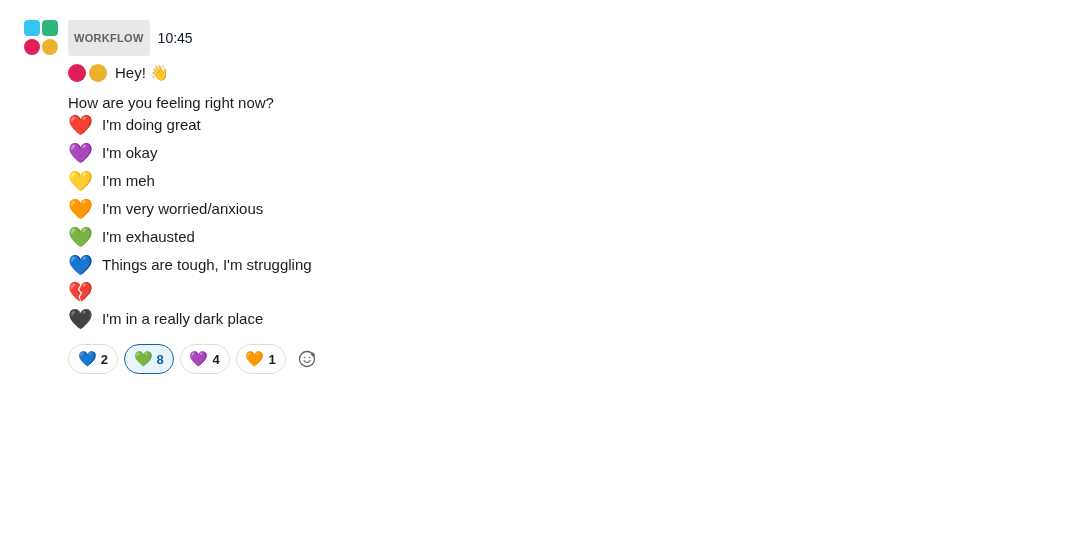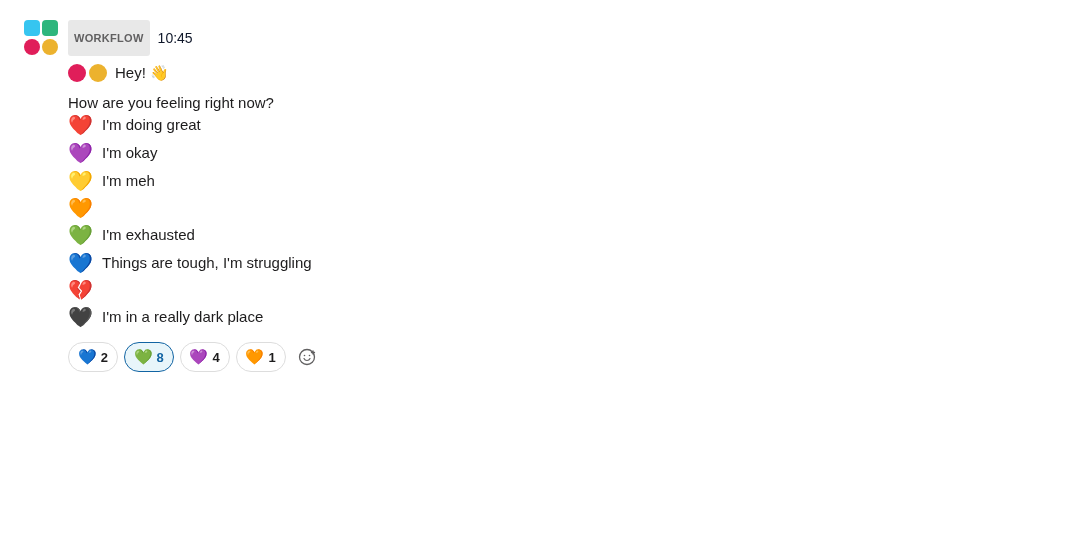--- a/index.html
+++ b/index.html
@@ -212,20 +212,21 @@
         <li class="option-item">
           <span class="emoji">💜</span>
           <span>I'm okay</span>
         </li>
         <li class="option-item">
           <span class="emoji">💛</span>
           <span>I'm meh</span>
         </li>
         <li class="option-item">
           <span class="emoji">🧡</span>
+          <span>I'm very worried/anxious</span>
         </li>
         <li class="option-item">
           <span class="emoji">💚</span>
           <span>I'm exhausted</span>
         </li>
         <li class="option-item">
           <span class="emoji">💙</span>
           <span>Things are tough, I'm struggling</span>
         </li>
         <li class="option-item">

